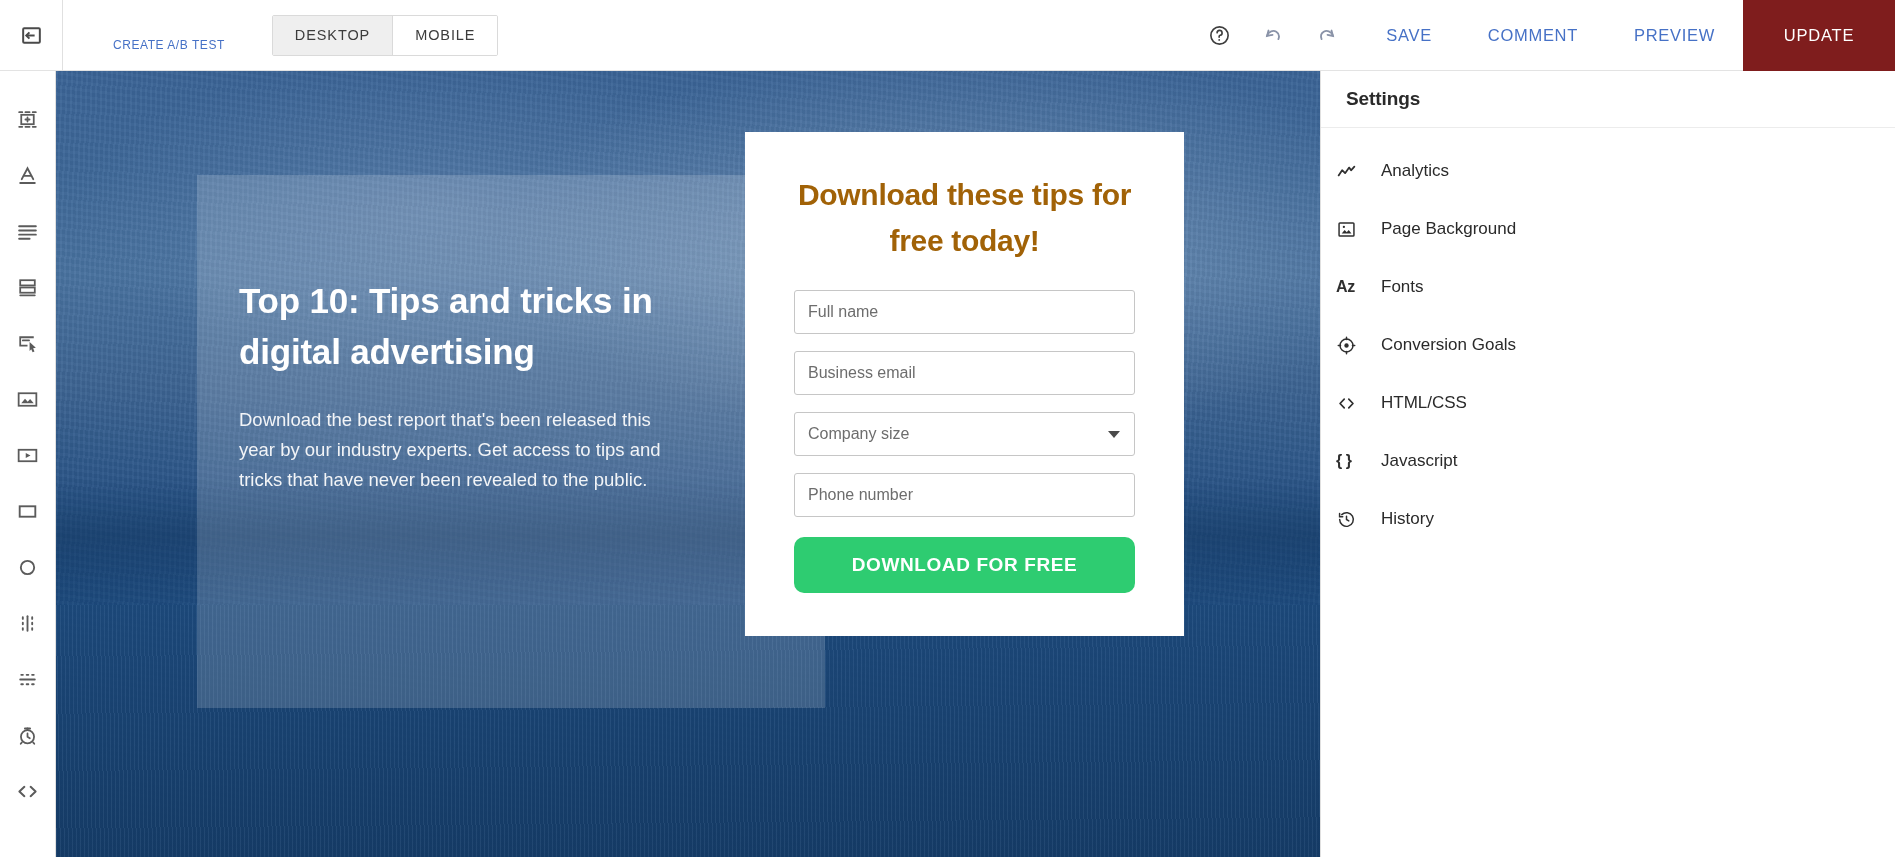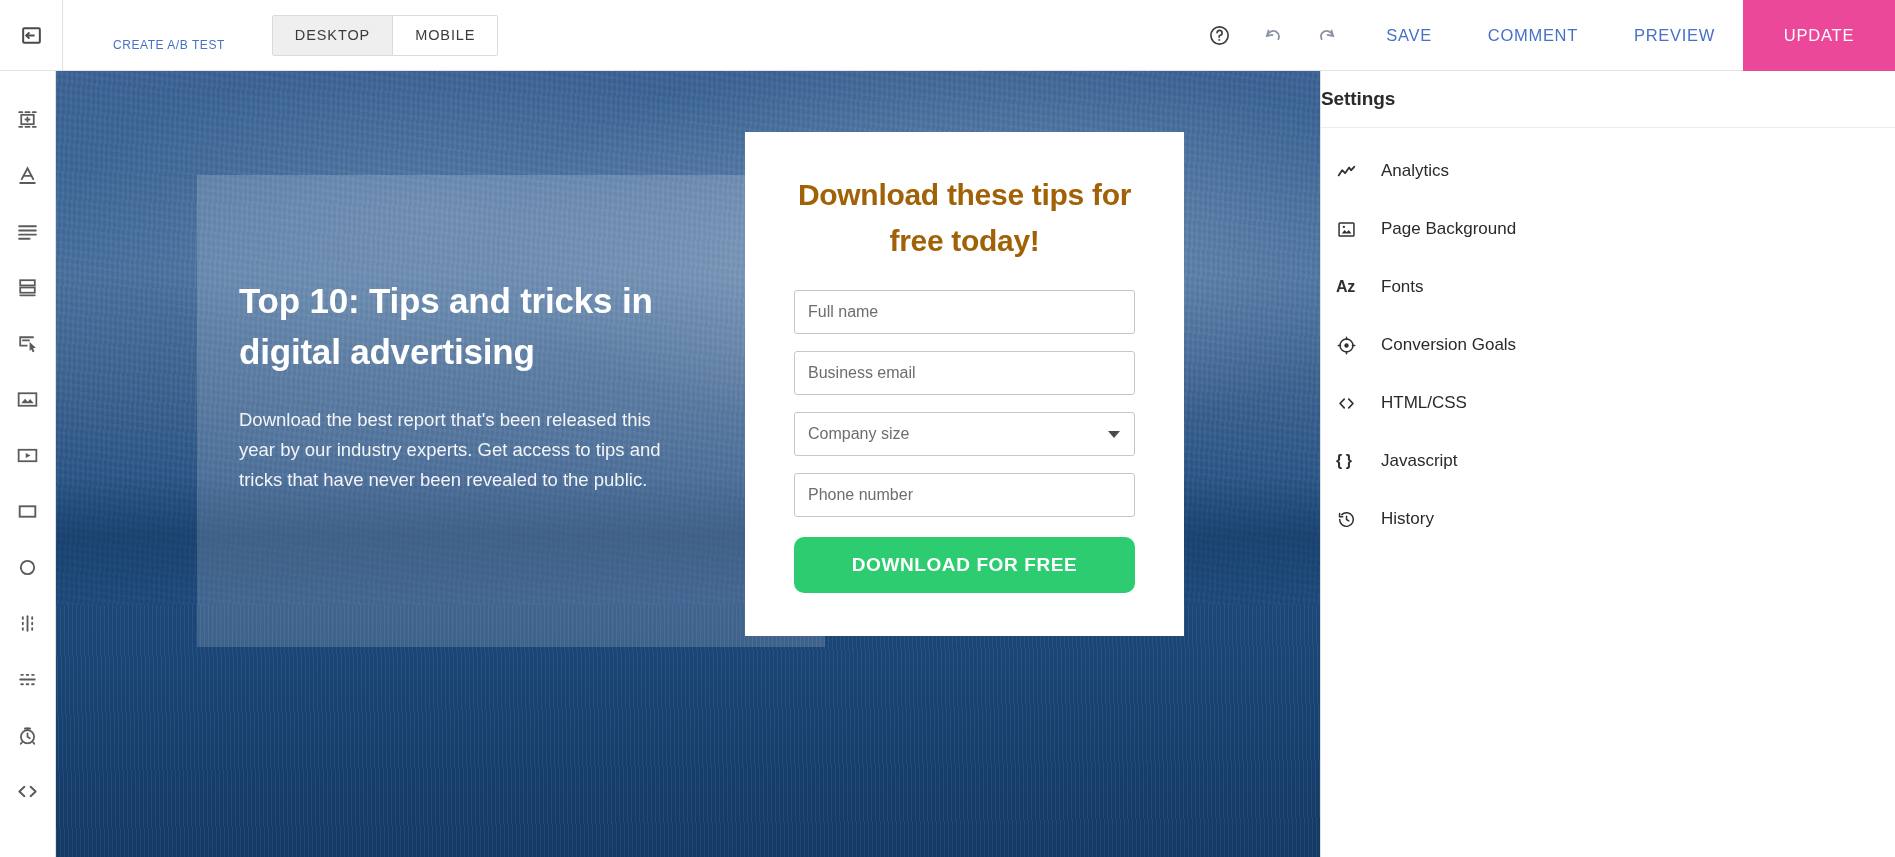--- a/index.html
+++ b/index.html
@@ -58,21 +58,21 @@
   }
   .tb-icon svg { display: block; }
 
   .tb-link {
     color: #4671c6; font-size: 16.5px; font-weight: 500;
     letter-spacing: 0.7px; margin: 0 28px; cursor: pointer;
     white-space: nowrap;
   }
   .tb-update {
     width: 152px; height: 71px;
-    background: #ec4899; color: #ffffff;
+    background: #7f1d1d; color: #ffffff;
     font-size: 16.5px; font-weight: 500; letter-spacing: 0.8px;
     display: flex; align-items: center; justify-content: center;
     cursor: pointer;
   }
 
   
   .rail {
     position: absolute; top: 71px; left: 0;
     width: 56px; height: 786px;
     background: #ffffff;
@@ -132,21 +132,21 @@
   }
   .canvas-water::after {
     content: "";
     position: absolute; inset: 0;
     background: repeating-linear-gradient(89deg, rgba(255,255,255,0.05) 0 1px, rgba(0,0,0,0.045) 1px 4px);
   }
 
   
   .hero-panel {
     position: absolute; left: 141px; top: 104px;
-    width: 628px; height: 472px;
+    width: 628px; height: 533px;
     background: rgba(255,255,255,0.16);
     padding: 100px 0 16px 42px;
   }
   .hero-title {
     color: #ffffff; font-size: 35px; font-weight: 700;
     line-height: 51px; letter-spacing: -0.2px;
     width: 450px;
   }
   .hero-body {
     margin-top: 28px;
@@ -199,20 +199,21 @@
   .settings {
     position: absolute; top: 71px; right: 0;
     width: 575px; height: 786px;
     background: #ffffff;
     border-left: 1px solid #e0e0e0;
     z-index: 15;
   }
   .settings-head {
     height: 57px;
     display: flex; align-items: center;
+    padding-left: 25px;
     border-bottom: 1px solid #ececec;
   }
   .settings-title {
     font-size: 19px; font-weight: 700; color: #2a2a2a;
     letter-spacing: -0.1px;
   }
   .settings-list { padding-top: 14px; }
   .s-item {
     height: 58px;
     display: flex; align-items: center;

